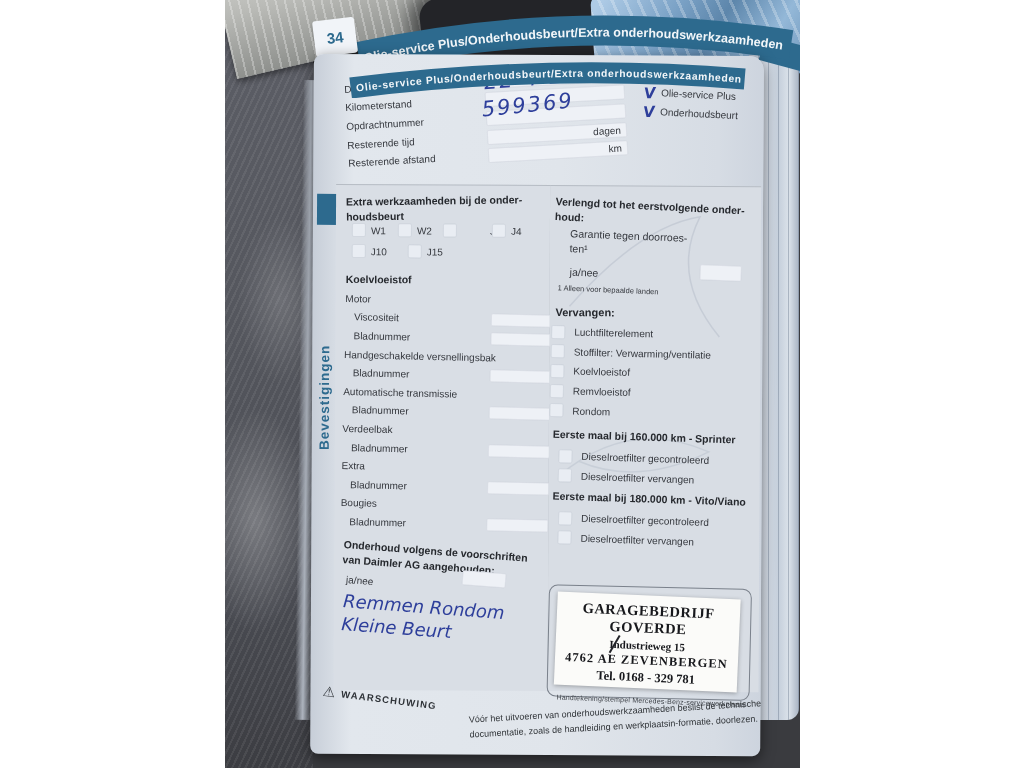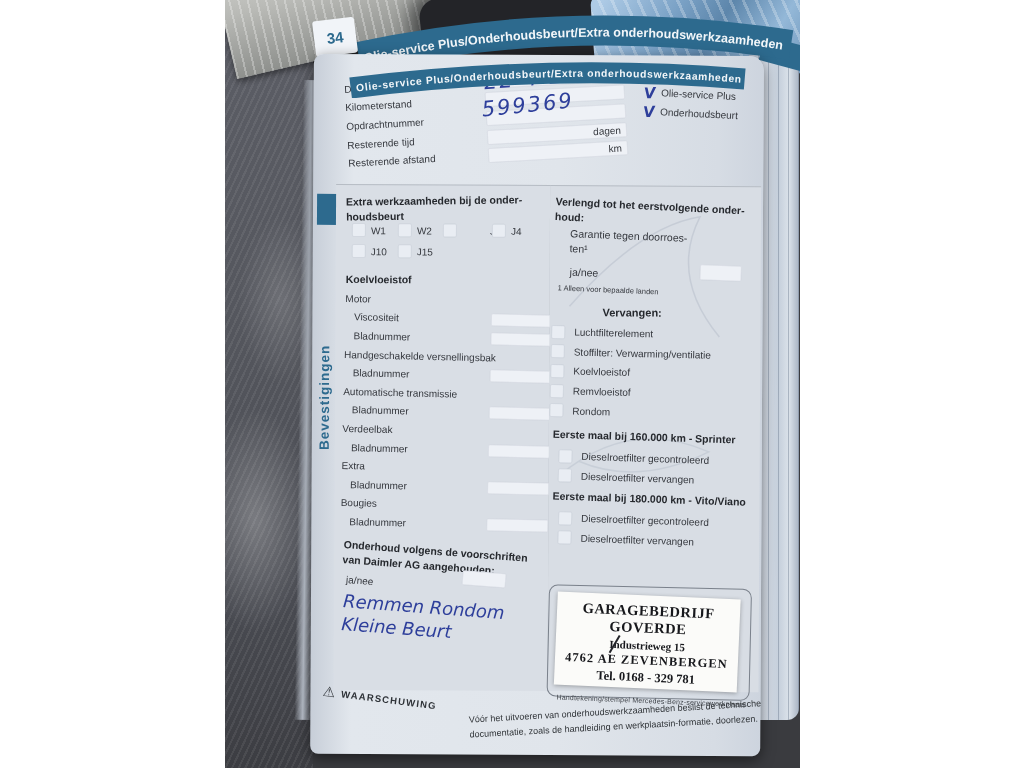--- a/index.html
+++ b/index.html
@@ -201,21 +201,21 @@
               <span class="lbl">J2</span>
             </div>
           <div class="code" style="left:156px;top:0;">
               <span class="cbox"></span>
               <span class="lbl">J4</span>
             </div>
           <div class="code" style="left:16px;top:21px;">
               <span class="cbox"></span>
               <span class="lbl">J10</span>
             </div>
-          <div class="code" style="left:62px;top:21px;">
+          <div class="code" style="left:72px;top:21px;">
               <span class="cbox"></span>
               <span class="lbl">J15</span>
             </div>
         </div>
         <div class="abs lbl bold" style="left:10px;top:88px;font-size:10.5px;">Koelvloeistof</div>
 
         <div class="abs" style="left:10px;top:104px;width:208px;transform:rotate(1deg);transform-origin:left top;">
           <div class="oilrow">
               <span class="lbl">Motor</span>
             </div>
@@ -286,21 +286,21 @@
           <div>houd:</div>
         </div>
         <div class="abs lbl" style="left:20px;top:42px;line-height:15px;transform:rotate(2deg);font-size:10.5px;">
           <div>Garantie tegen doorroes-</div>
           <div>ten¹</div>
         </div>
         <div class="abs lbl" style="left:20px;top:80px;font-size:10.5px;transform:rotate(2deg);">ja/nee</div>
         <div class="abs fbox" style="left:150px;top:78px;width:42px;height:16px;transform:rotate(2deg);"></div>
         <div class="abs lbl" style="left:8px;top:99px;font-size:7.5px;transform:rotate(2deg);">1 Alleen voor bepaalde landen</div>
 
-        <div class="abs lbl bold" style="left:6px;top:120px;font-size:11px;margin-left:47px;">Vervangen:</div>
+        <div class="abs lbl bold" style="left:6px;top:120px;font-size:11px;">Vervangen:</div>
         <div class="abs" style="left:2px;top:136px;width:205px;transform:rotate(1deg);transform-origin:left top;">
           <div class="rrow">
               <span class="cbox"></span>
               <span class="lbl">Luchtfilterelement</span>
             </div>
           <div class="rrow">
               <span class="cbox"></span>
               <span class="lbl">Stoffilter: Verwarming/ventilatie</span>
             </div>
           <div class="rrow">

